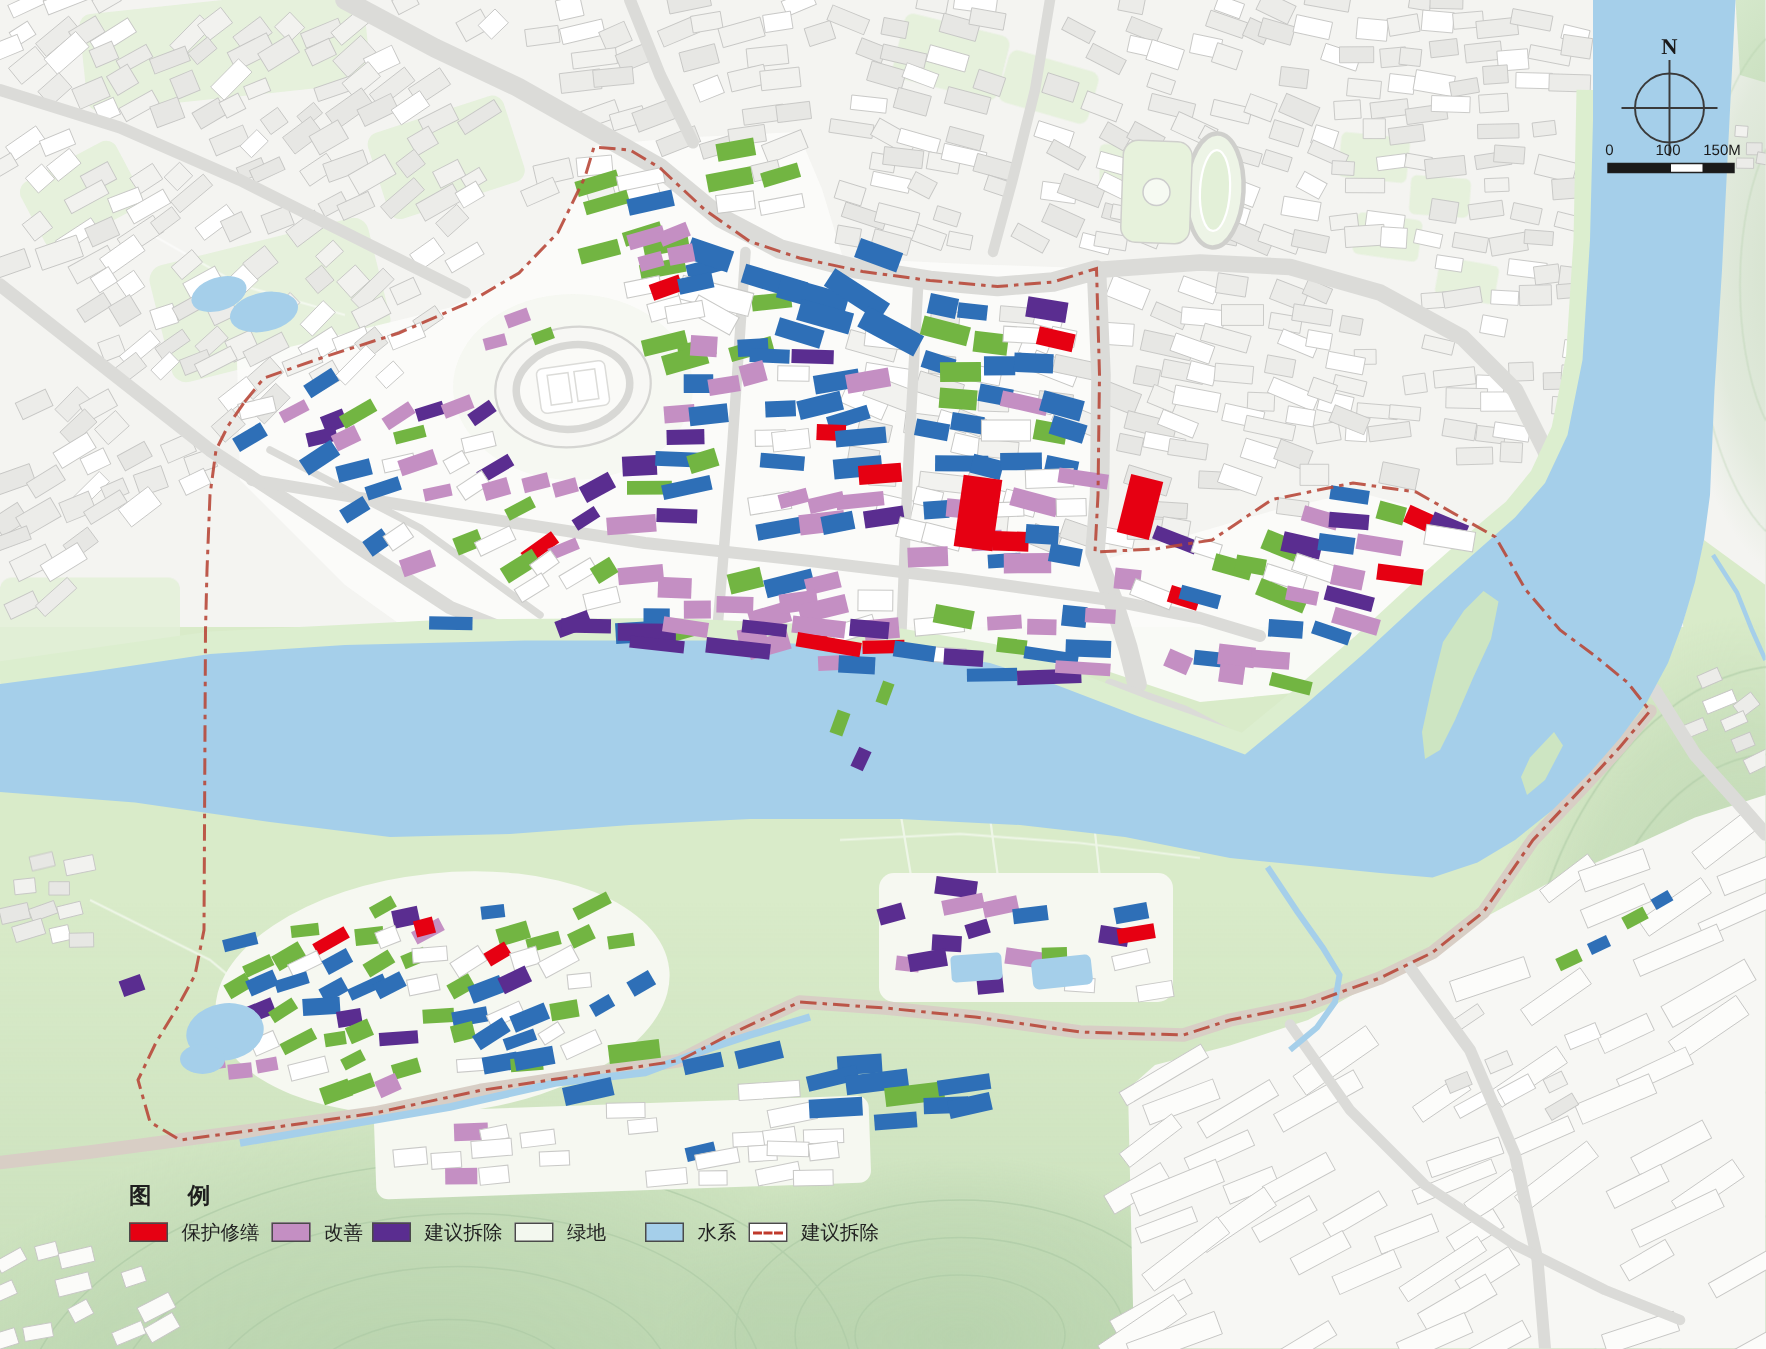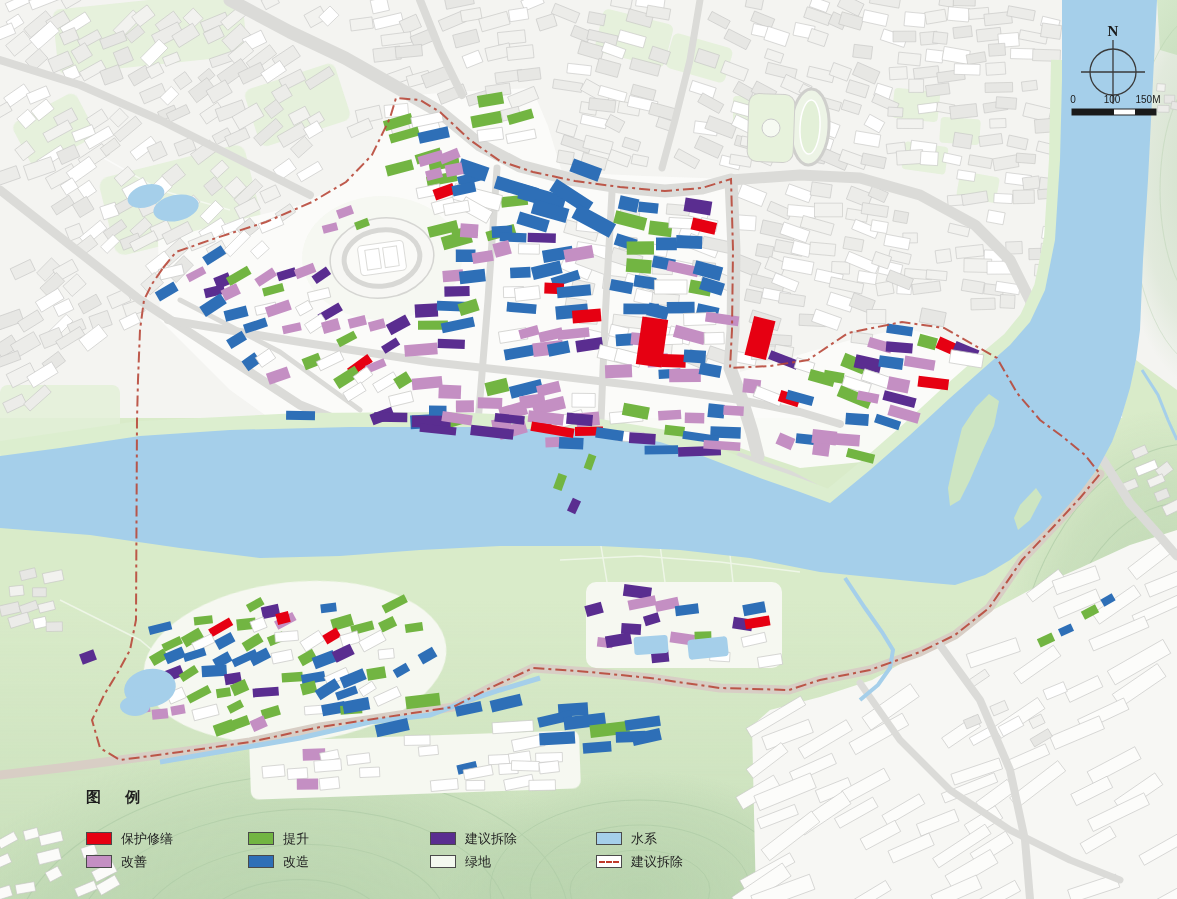--- a/index.html
+++ b/index.html
@@ -1,22 +1,22 @@
 <!DOCTYPE html>
 <html><head>
 <meta charset="utf-8">
 <style>
   html,body{margin:0;padding:0;background:#e9e9e6;font-family:"Liberation Sans","DejaVu Sans",sans-serif;}
   .stage{position:relative;width:1177px;height:899px;overflow:hidden;background:#F4F4F1;}
   svg{display:block}
   
   .legend{position:absolute;left:86px;top:788px;color:#2c2c2c;}
-  .legend-title{font-size:15px;font-weight:bold;letter-spacing:10px;margin-bottom:24px;color:#1e1e1e;}
+  .legend-title{font-size:15px;font-weight:bold;letter-spacing:10px;margin-bottom:7px;color:#1e1e1e;}
   .legend-cols{display:flex;}
-  .lcol{display:flex;flex-direction:column;gap:8px;text-align:center;}
+  .lcol{display:flex;gap:8px;text-align:center;}
   .lcol:nth-child(1){width:162px}
   .lcol:nth-child(2){width:182px}
   .lcol:nth-child(3){width:166px}
   .li{display:flex;align-items:center;gap:9px;height:15px;}
   .sw{width:26px;height:13px;border:1px solid #4a4a4a;background:var(--sw,transparent);box-sizing:border-box;flex:0 0 auto;}
   .sw.outline{background:#F3F8EF;}
   .sw.boundary{background:#ffffff;position:relative;}
   .sw.boundary::after{content:"";position:absolute;left:2px;right:2px;top:50%;margin-top:-1px;border-top:2px dashed var(--sw);}
   .lbl{font-size:13px;line-height:13px;white-space:nowrap;color:#222;}
 </style>
@@ -1145,30 +1145,20 @@
             <span class="sw fill" style="--sw: #E60012;"></span>
             <span class="lbl">保护修缮</span>
           </div>
       <div class="li">
             <span class="sw fill" style="--sw: #C48FC3;"></span>
             <span class="lbl">改善</span>
           </div>
     </div>
     <div class="lcol">
       <div class="li">
-            <span class="sw fill" style="--sw: #72B542;"></span>
-            <span class="lbl">提升</span>
-          </div>
-      <div class="li">
-            <span class="sw fill" style="--sw: #2E6FB7;"></span>
-            <span class="lbl">改造</span>
-          </div>
-    </div>
-    <div class="lcol">
-      <div class="li">
             <span class="sw fill" style="--sw: #5A2D90;"></span>
             <span class="lbl">建议拆除</span>
           </div>
       <div class="li">
             <span class="sw outline" style="--sw: #F3F8EF;"></span>
             <span class="lbl">绿地</span>
           </div>
     </div>
     <div class="lcol">
       <div class="li">

